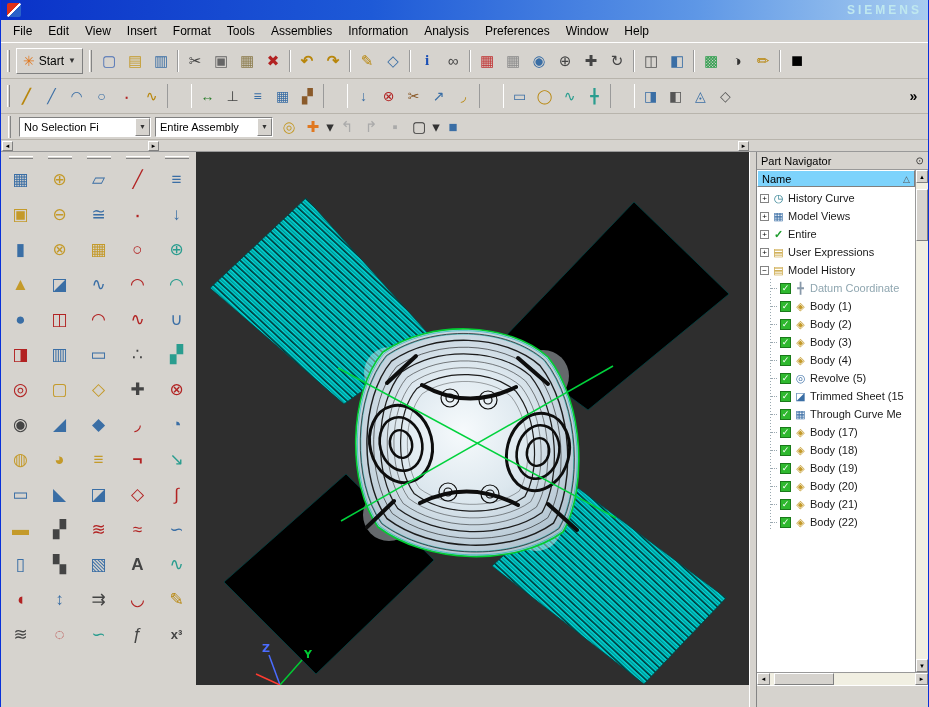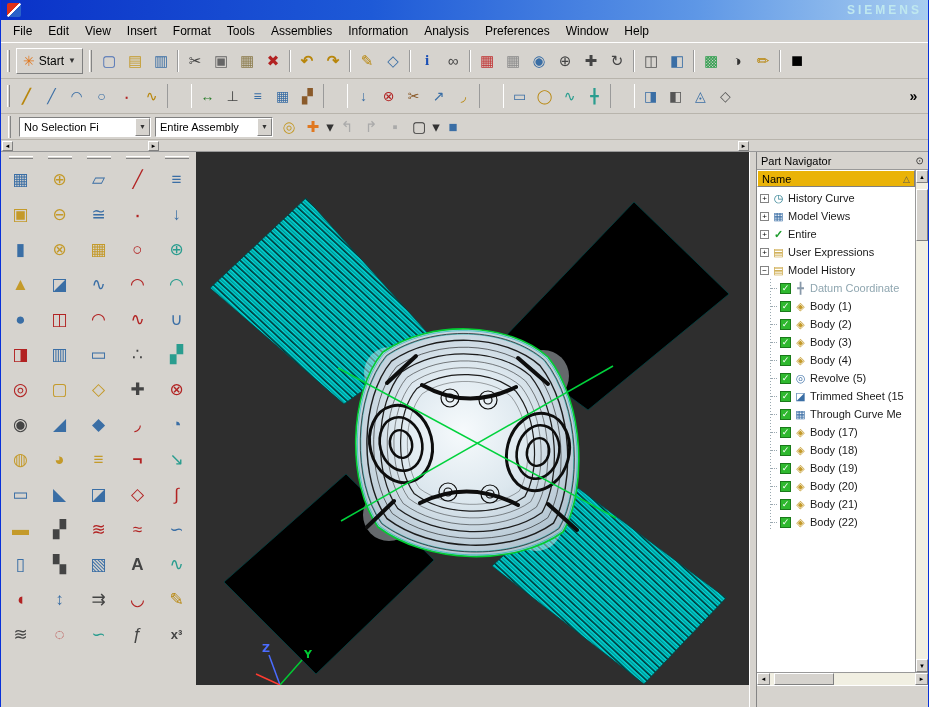--- a/index.html
+++ b/index.html
@@ -39,21 +39,21 @@
 .hgrip{width:24px;height:3px;border-top:1px solid #fff;border-bottom:1px solid #848484;margin:4px 0 3px}
 .dockicons{display:flex;flex-direction:column;align-items:center}
 .dockicons .ticon{width:34px;height:35px;font-size:17px}
 .viewport{width:553px;height:533px;flex:none;background:#2e2e2e}
 .splitter{width:8px;background:#d6d3ce;border-left:1px solid #fff;border-right:1px solid #848484;flex:none}
 .navigator{flex:1;display:flex;flex-direction:column;background:#d6d3ce;min-width:0}
 .nav-header{height:18px;display:flex;align-items:center;padding:0 4px;font-size:11px;border-bottom:1px solid #999;flex:none}
 .nav-header .pin{margin-left:auto;font-size:10px;color:#333}
 .nav-content{flex:1;display:flex;min-height:0}
 .nav-left{flex:1;display:flex;flex-direction:column;min-width:0}
-.name-header{height:17px;background:#eab308;border:1px solid;border-color:#fff #808080 #808080 #fff;display:flex;align-items:center;font-size:11px;padding:0 4px;flex:none}
+.name-header{height:17px;background:#7dd3fc;border:1px solid;border-color:#fff #808080 #808080 #fff;display:flex;align-items:center;font-size:11px;padding:0 4px;flex:none}
 .name-header .sort{margin-left:auto;font-size:9px;color:#555}
 .tree{flex:1;background:#fff;overflow:hidden;font-size:11px;padding-top:2px}
 .trow{height:18px;display:flex;align-items:center;gap:3px;padding-left:3px;white-space:nowrap}
 .expander{width:9px;height:9px;border:1px solid #848484;background:#fff;font-size:8px;flex:none;color:#000;display:flex;align-items:center;justify-content:center}
 .nicon{width:13px;text-align:center;font-size:11px;flex:none}
 .tlabel{overflow:hidden;color:#1a1a1a}
 .children{background-image:repeating-linear-gradient(to bottom,#9aa8b0 0,#9aa8b0 1px,transparent 1px,transparent 3px);background-size:1px 100%;background-position:13px 0;background-repeat:no-repeat;padding-left:14px}
 .children .trow{padding-left:0}
 .tdash{width:6px;height:0;border-top:1px dotted #9aa8b0;flex:none}
 .chk{width:11px;height:11px;background:#2eb82e;border:1px solid #1a7a1a;color:#fff;font-size:9px;flex:none;display:flex;align-items:center;justify-content:center}

